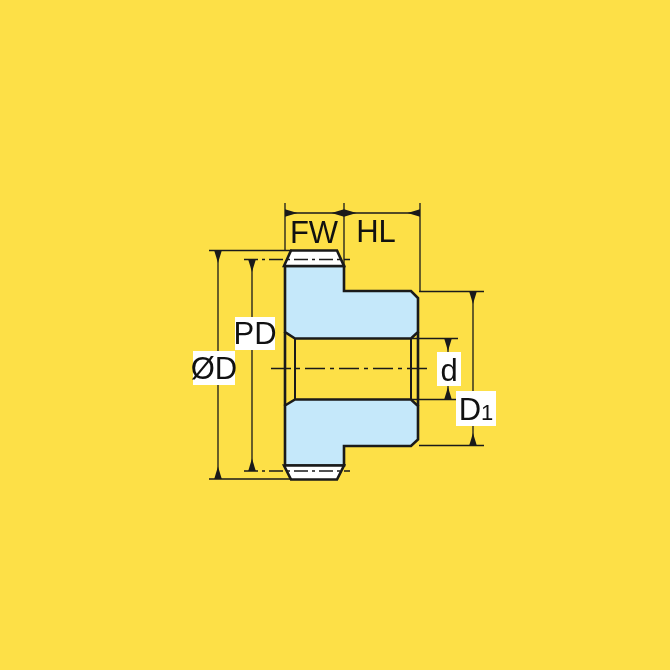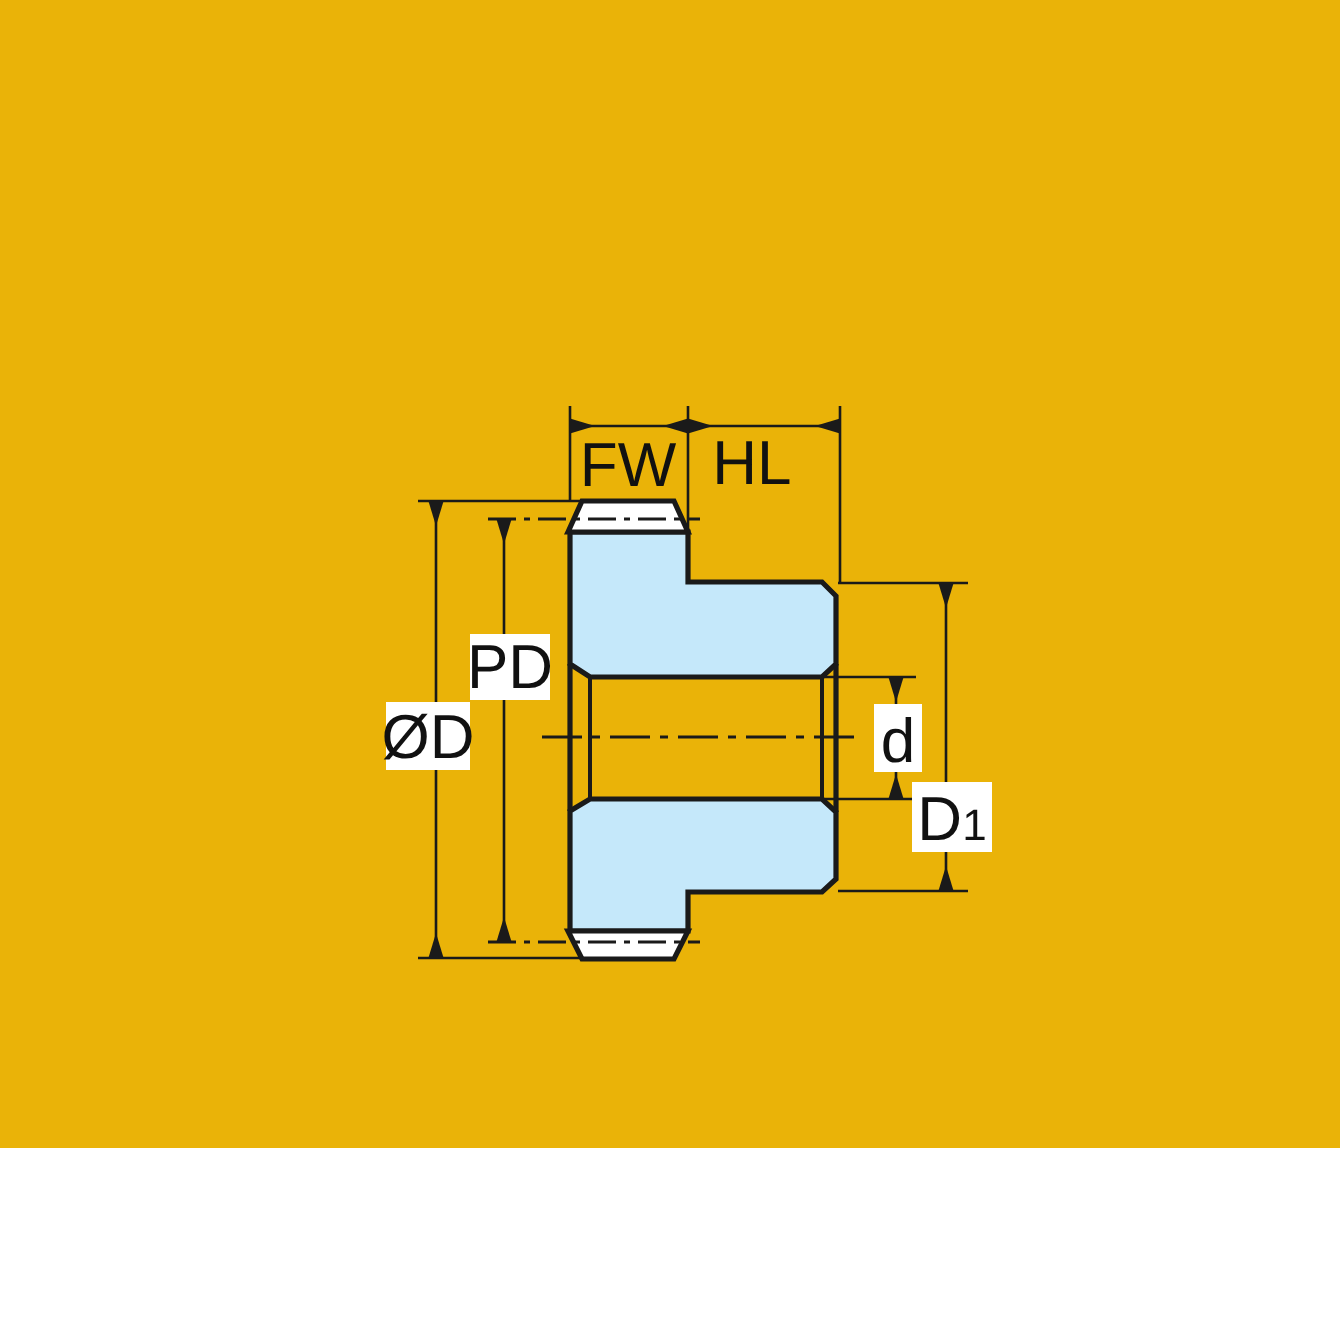--- a/index.html
+++ b/index.html
@@ -6,22 +6,22 @@
     margin: 0;
     padding: 0;
     background: #ffffff;
     width: 670px;
     height: 670px;
     font-family: "Liberation Sans", sans-serif;
   }
   .canvas {
     position: relative;
     width: 670px;
-    height: 574px;
-    background: #eab308;
+    height: 670px;
+    background: #fde047;
     overflow: hidden;
   }
   svg text {
     font-family: "Liberation Sans", sans-serif;
     fill: #111111;
   }
 </style>
 </head>
 <body>
 

